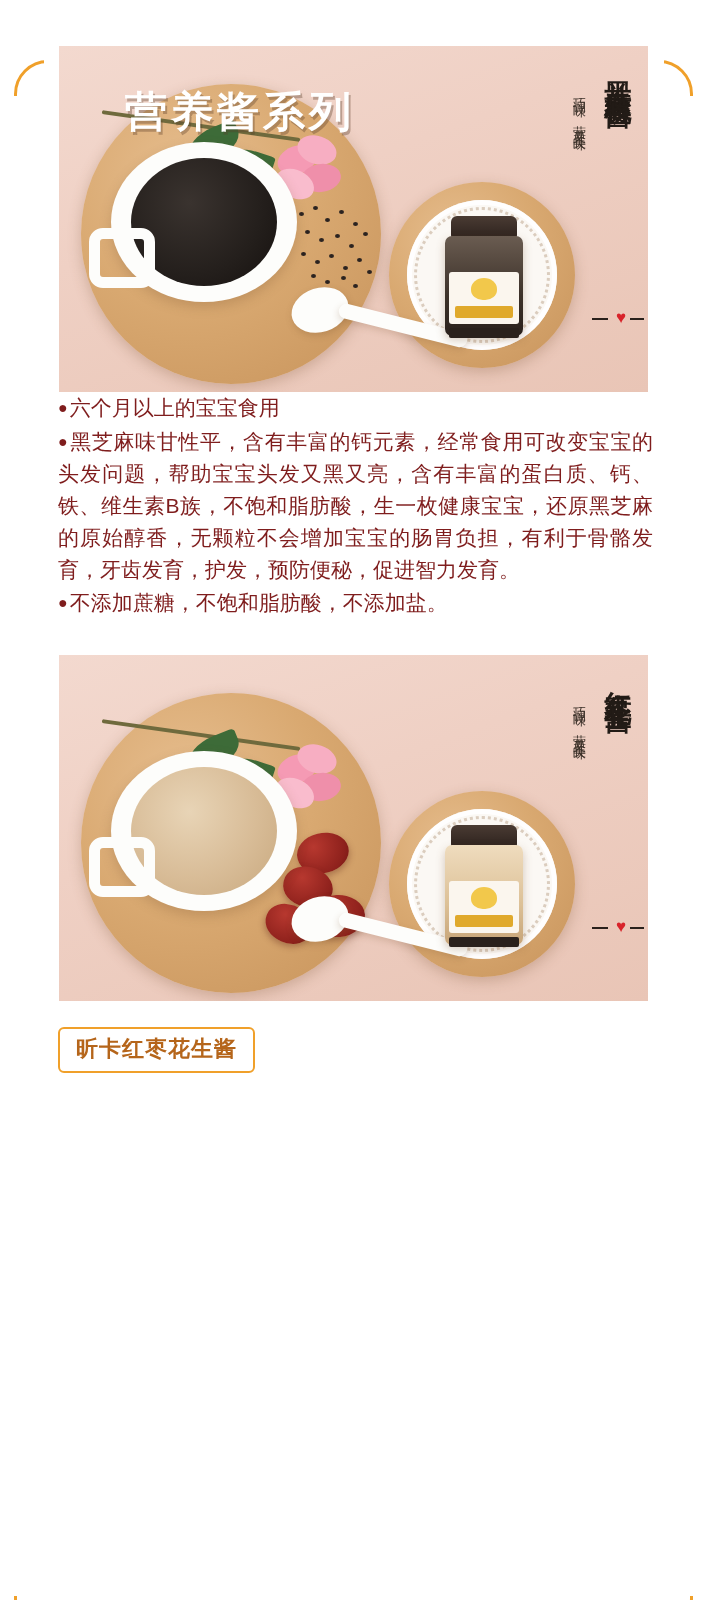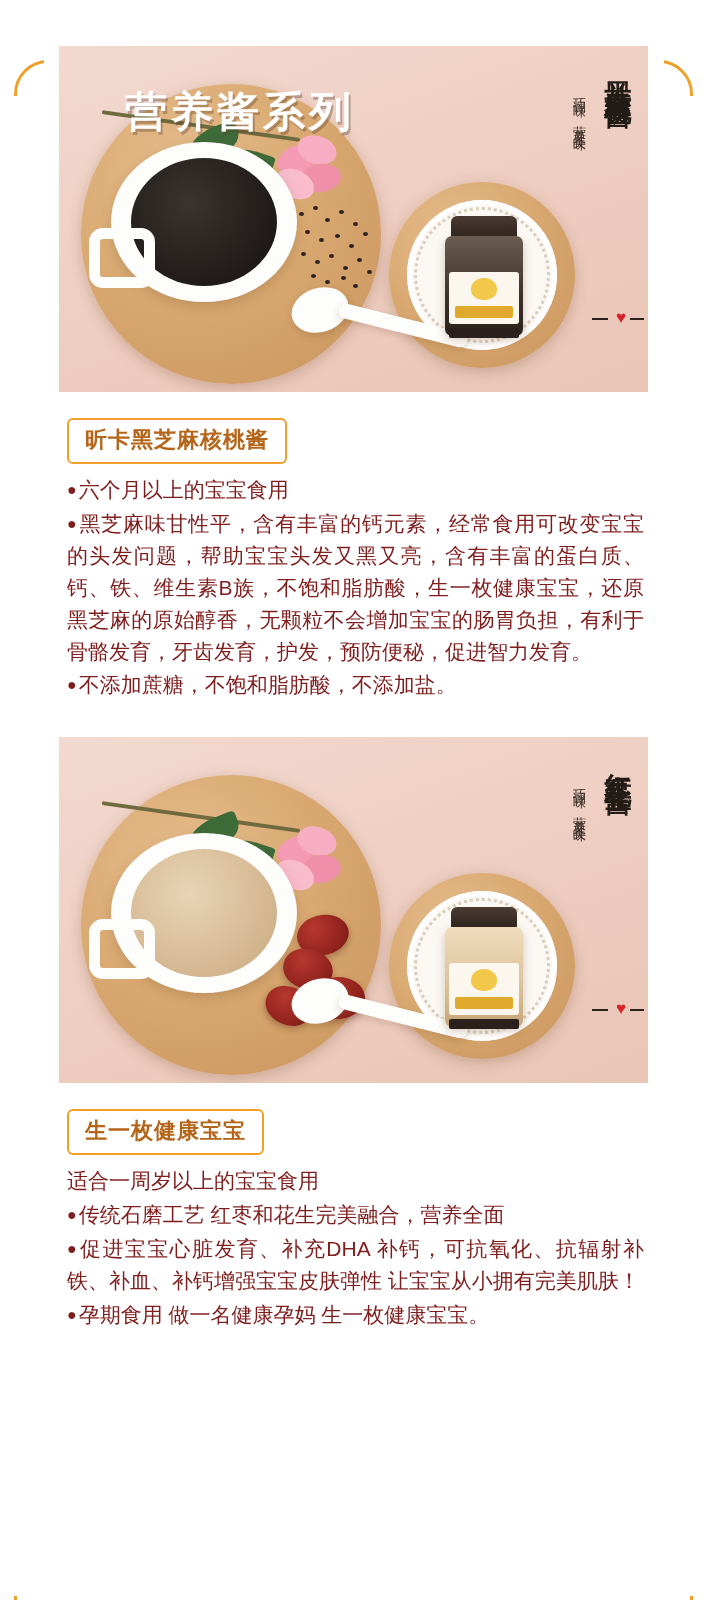--- a/index.html
+++ b/index.html
@@ -39,21 +39,21 @@
     position: absolute;
     background: #ffffff;
   }
   .notch-top { left: 44px; top: 2px; width: 620px; height: 26px; }
   .notch-left { left: 2px; top: 50px; width: 26px; height: 1500px; }
   .notch-right { right: 2px; top: 50px; width: 26px; height: 1500px; }
 
   .content {
     position: relative;
     z-index: 2;
-    padding: 0 11px;
+    padding: 0 2px;
   }
 
   
   .photo {
     position: relative;
     margin: 0 auto;
     width: 589px;
     height: 346px;
     overflow: hidden;
   }
@@ -433,21 +433,20 @@
 
       <div class="series-title">营养酱系列</div>
       <div class="vtitle">黑芝麻核桃酱</div>
       <div class="vsub">巧调味·营养又美味</div>
       <div class="vdash"></div>
       <div class="vdash2"></div>
       <div class="vheart">♥</div>
     </div>
 
     <div class="section">
-      <div class="tag">昕卡黑芝麻核桃酱</div>
       <div class="body-text">
         <p class="bullet">六个月以上的宝宝食用</p>
         <p class="bullet">黑芝麻味甘性平，含有丰富的钙元素，经常食用可改变宝宝的头发问题，帮助宝宝头发又黑又亮，含有丰富的蛋白质、钙、铁、维生素B族，不饱和脂肪酸，生一枚健康宝宝，还原黑芝麻的原始醇香，无颗粒不会增加宝宝的肠胃负担，有利于骨骼发育，牙齿发育，护发，预防便秘，促进智力发育。</p>
         <p class="bullet">不添加蔗糖，不饱和脂肪酸，不添加盐。</p>
       </div>
     </div>
 
     <div class="photo second">
       <div class="photo-bg"></div>
       <div class="tray tray-left"></div>
@@ -490,23 +489,17 @@
       </div>
 
       <div class="vtitle">红枣花生酱</div>
       <div class="vsub">巧调味·营养又美味</div>
       <div class="vdash"></div>
       <div class="vdash2"></div>
       <div class="vheart">♥</div>
     </div>
 
     <div class="section">
-      <div class="tag">生一枚健康宝宝</div>
-      <div class="body-text">
-        <p>适合一周岁以上的宝宝食用</p>
-        <p class="bullet">传统石磨工艺 红枣和花生完美融合，营养全面</p>
-        <p class="bullet">促进宝宝心脏发育、补充DHA 补钙，可抗氧化、抗辐射补铁、补血、补钙增强宝宝皮肤弹性 让宝宝从小拥有完美肌肤！</p>
-        <p class="bullet">孕期食用 做一名健康孕妈 生一枚健康宝宝。</p>
-      </div>
+      <div class="tag">昕卡红枣花生酱</div>
     </div>
 
   </div>
 </div>
 
 </body></html>

